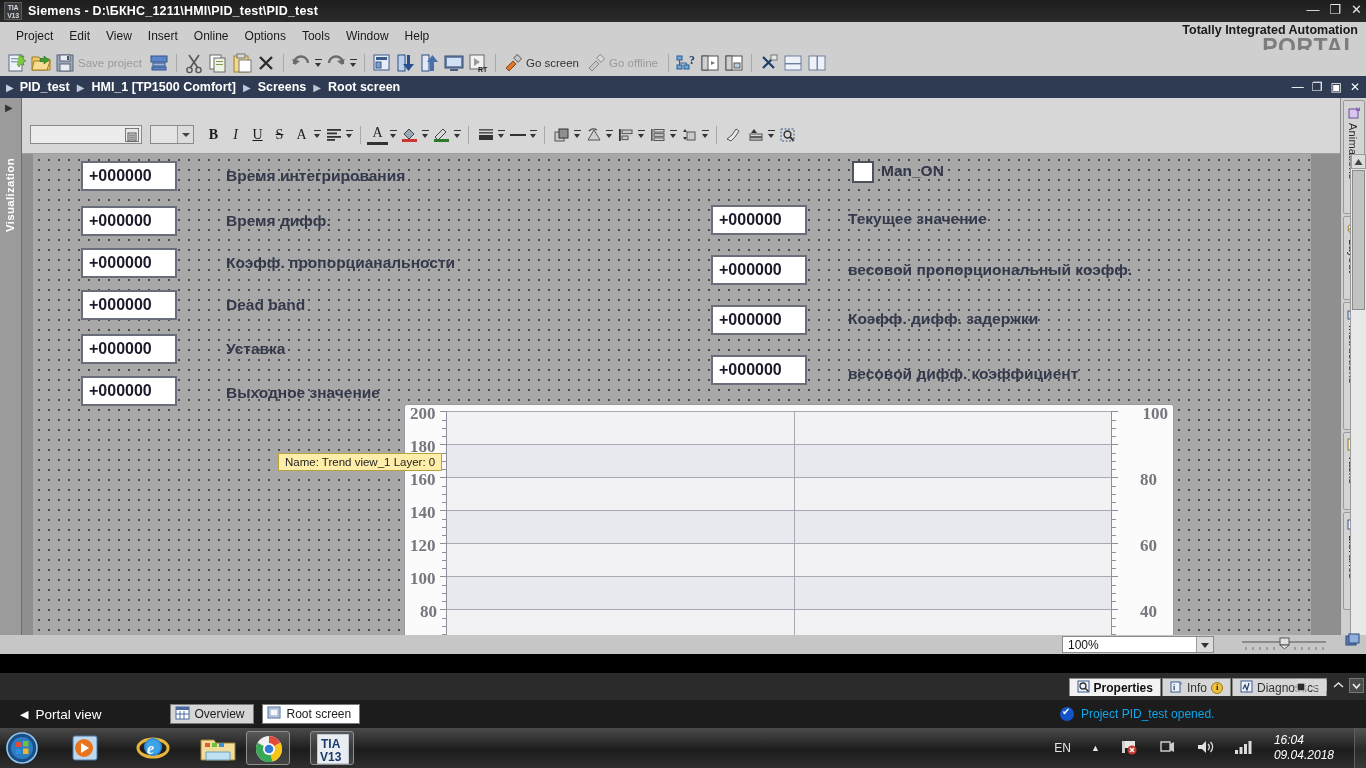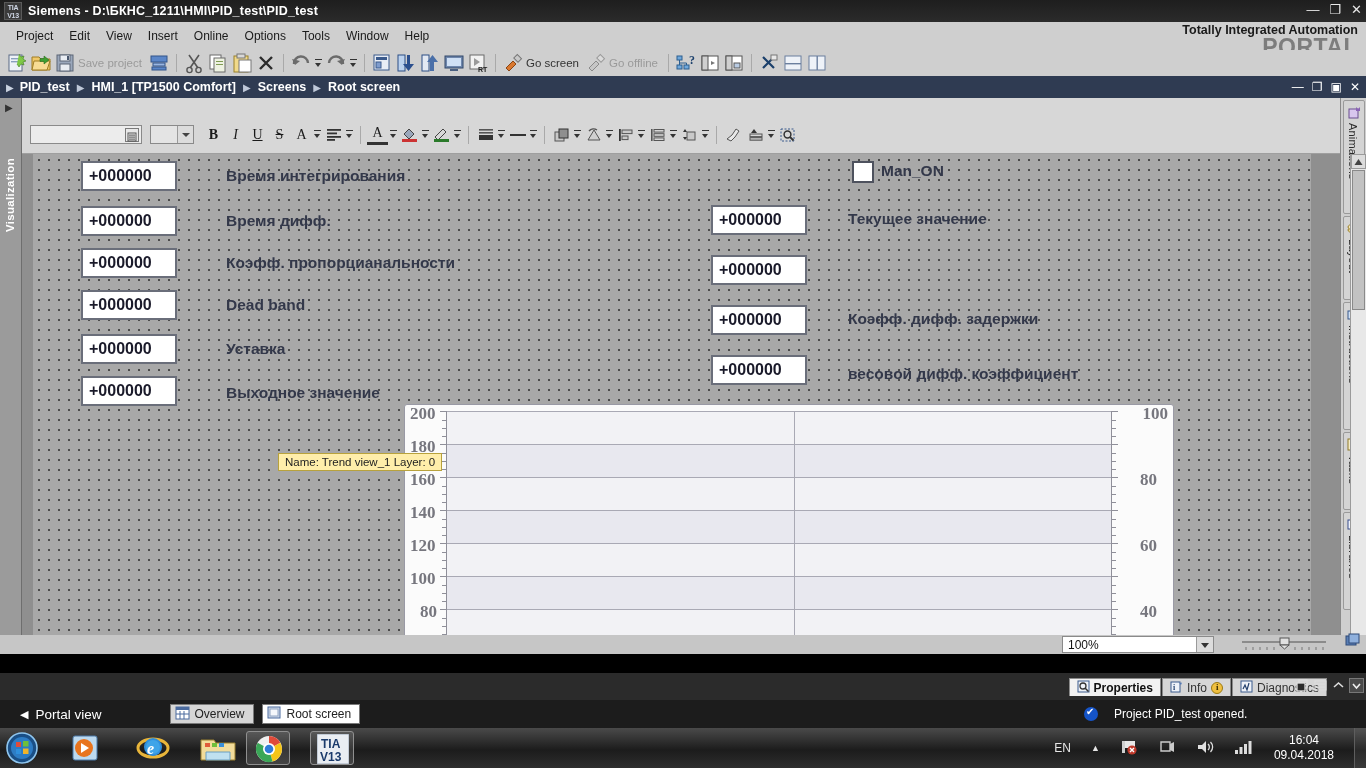--- a/index.html
+++ b/index.html
@@ -209,33 +209,33 @@
   .msgbar {
     position: absolute; left: 0; top: 700px; width: 1366px; height: 28px;
     background: #1c1c1c; display: flex; align-items: center;
   }
   .msgbar .portal-view { display: flex; align-items: center; gap: 7px; margin-left: 20px; color: #fff; font-size: 13.5px; }
   .docbtn {
     height: 20px; background: #d6d6d6; border: 1px solid #7a7a7a; display: flex; align-items: center;
     padding: 0 8px 0 4px; gap: 5px; font-size: 12px; color: #222; margin-left: 8px;
   }
   .docbtn.active { background: #ffffff; }
-  .msgtext { position: absolute; left: 1060px; display: flex; align-items: center; gap: 16px; color: #ffffff; font-size: 12px; margin-left: 24px; }
+  .msgtext { position: absolute; left: 1060px; display: flex; align-items: center; gap: 7px; color: #0ea5e9; font-size: 12px; }
   .okdot { width: 14px; height: 14px; border-radius: 50%; background: #1554c8; position: relative; display: inline-block; }
   .okdot:after { content: "\2714"; position: absolute; left: 2px; top: -1px; font-size: 10px; color: #fff; }
 
   
   .taskbar {
     position: absolute; left: 0; bottom: 0; width: 1366px; height: 40px;
     background: linear-gradient(#4a4a4a, #1c1c1c 55%, #2e2e2e);
   }
   .tb-icon { position: absolute; top: 4px; width: 32px; height: 32px; }
   .tb-item { position: absolute; top: 3px; width: 44px; height: 34px; border: 1px solid #8f8f8f; background: rgba(255,255,255,.12); border-radius: 3px; }
   .tray { position: absolute; right: 0; top: 0; height: 40px; display: flex; align-items: center; gap: 20px; color: #e6e6e6; font-size: 12px; }
-  .clock { text-align: center; line-height: 15px; font-size: 12px; color: #fff; }
+  .clock { text-align: left; line-height: 15px; font-size: 12px; color: #fff; font-style: italic; }
   .showdesk { width: 12px; height: 40px; border-left: 1px solid #5e5e5e; background: rgba(255,255,255,.06); }
 </style>
 </head>
 <body>
 
 <div id="app">
 
   <div class="titlebar">
     <div class="tia-logo">TIA<br>V13</div>
     <div class="title-text">Siemens  -  D:\БКНС_1211\HMI\PID_test\PID_test</div>
@@ -638,20 +638,21 @@
       <div class="iofield" style="left:48px;top:222px;width:96px">+000000</div>
       <div class="clabel" style="left:193px;top:230px">Выходное значение</div>
 
       <div class="chkbox" style="left:819px;top:7px"></div>
       <div class="clabel" style="left:848px;top:8px">Man_ON</div>
 
       <div class="iofield" style="left:678px;top:51px;width:96px">+000000</div>
       <div class="clabel" style="left:815px;top:56px">Текущее значение</div>
 
       <div class="iofield" style="left:678px;top:101px;width:96px">+000000</div>
+      <div class="clabel" style="left:815px;top:107px">весовой пропорциональный коэфф.</div>
 
       <div class="iofield" style="left:678px;top:151px;width:96px">+000000</div>
       <div class="clabel" style="left:815px;top:156px">Коэфф. дифф. задержки</div>
 
       <div class="iofield" style="left:678px;top:201px;width:96px">+000000</div>
       <div class="clabel" style="left:815px;top:211px">весовой дифф. коэффициент</div>
 
       <div class="trend" style="left:371px;top:250px;width:770px;height:250px">
         <div class="trend-plot" style="left:41px;top:6px;right:61px;bottom:0">
           <div class="bandrow" style="top:33px;height:33px"></div>

